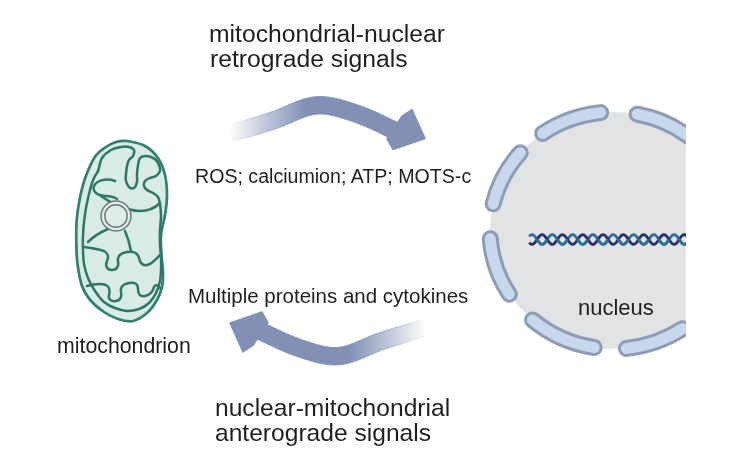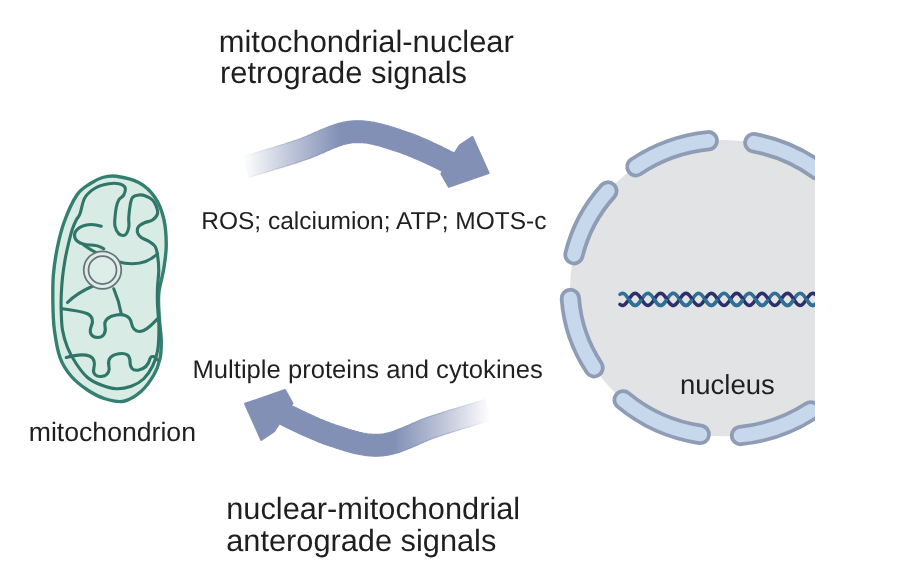--- a/index.html
+++ b/index.html
@@ -1,16 +1,16 @@
 <!DOCTYPE html>
 <html><head><meta charset="utf-8">
 <style>
 html,body{margin:0;padding:0;background:#fff;}
 #page{position:relative;width:652px;height:456px;background:#fff;overflow:hidden;
-font-family:"Liberation Sans",sans-serif;}
+font-family:"Liberation Sans",sans-serif;padding-left:34px;}
 </style></head>
 <body>
 <div id="page">
 <svg width="735" height="456" viewBox="0 0 735 456">
 <defs>
 <linearGradient id="ag" gradientUnits="userSpaceOnUse" x1="195" y1="0" x2="272" y2="0">
 <stop offset="0" stop-color="#8290b6" stop-opacity="0"></stop>
 <stop offset="0.45" stop-color="#8290b6" stop-opacity="0.48"></stop>
 <stop offset="1" stop-color="#8290b6" stop-opacity="1"></stop>
 </linearGradient>

